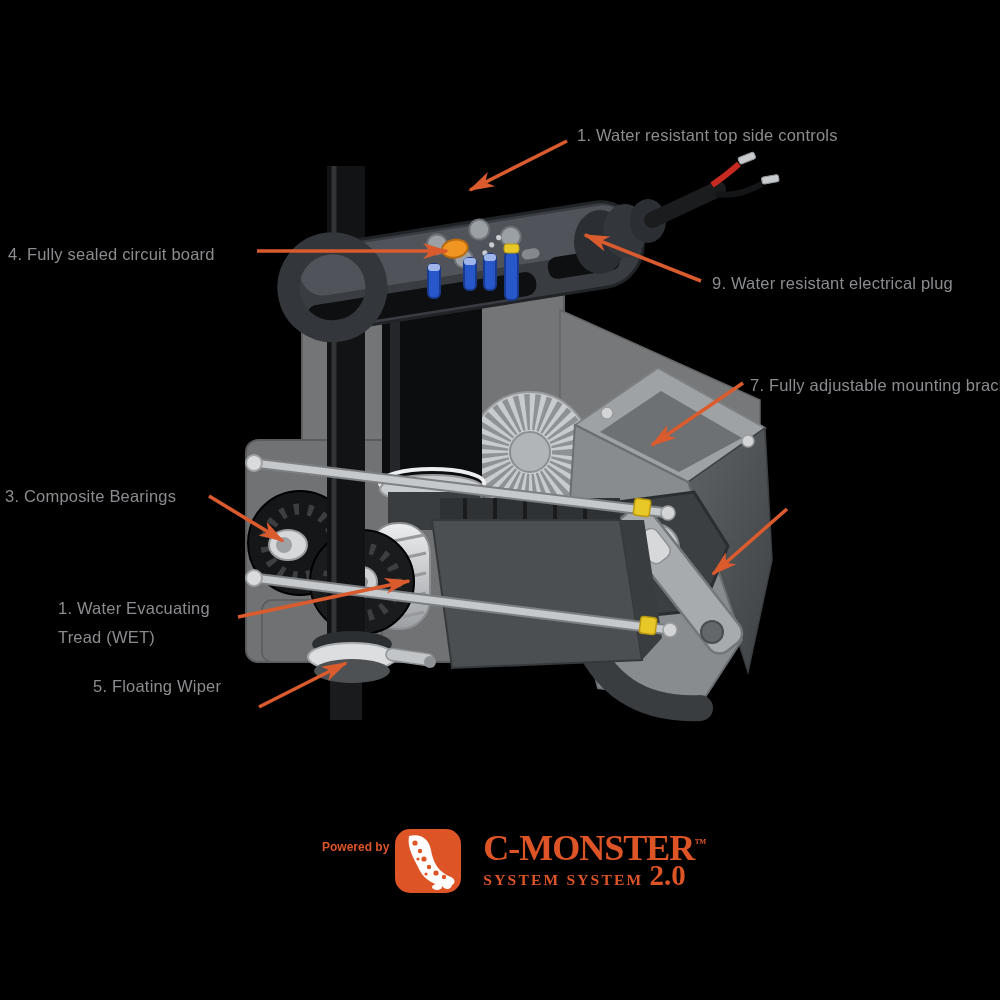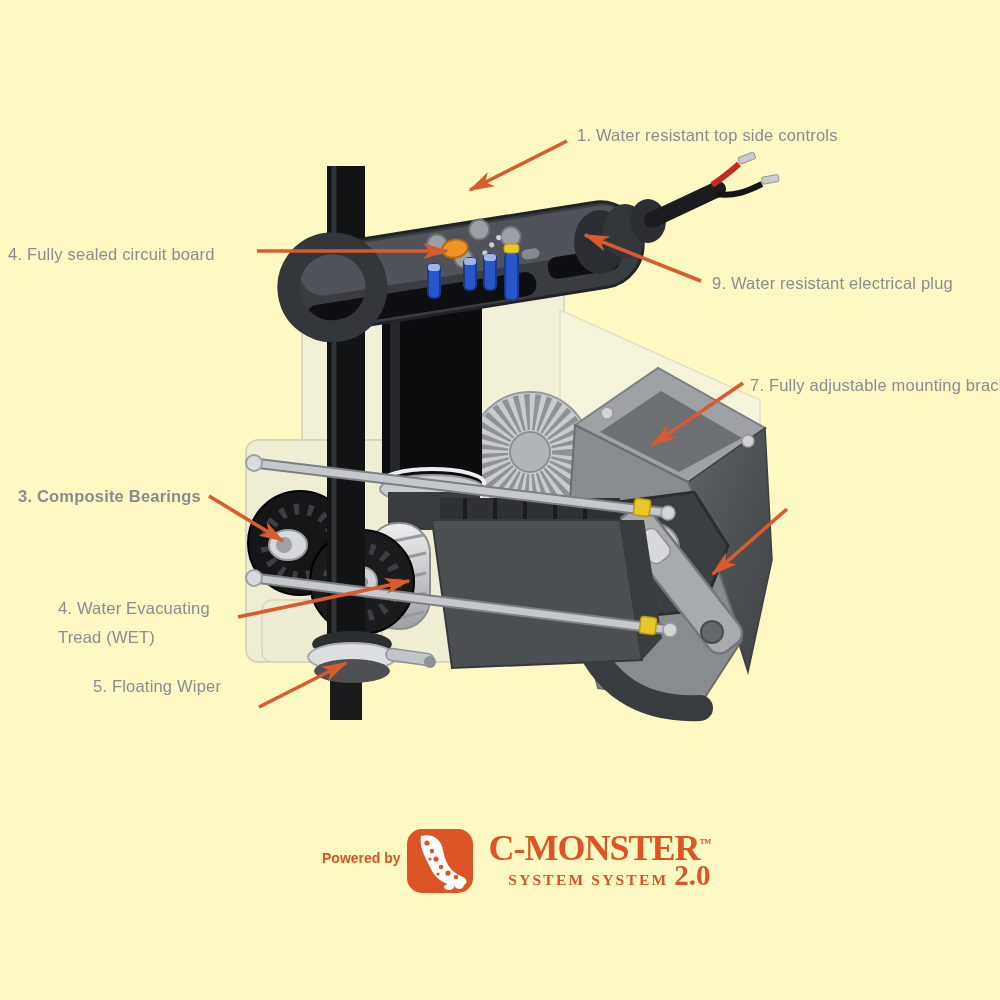--- a/index.html
+++ b/index.html
@@ -3,36 +3,36 @@
 <meta charset="utf-8">
 <style>
   :root{
     --arrow:#d95b2e;
     --brand:#dd5426;
     --label:#8a8c8f;
   }
   html,body{margin:0;padding:0;background:#ffffff;}
   .stage{
     position:relative;width:1000px;height:1000px;overflow:hidden;
-    background:#fef9c3;font-family:"Liberation Sans",sans-serif;
+    background:#000000;font-family:"Liberation Sans",sans-serif;
   }
   .illustration{position:absolute;left:0;top:0;}
   .callout{
     position:absolute;color:var(--label);font-size:16.5px;font-weight:500;
     letter-spacing:.2px;white-space:nowrap;line-height:29px;
   }
   .callout.wrap{white-space:normal;width:168px;}
   .arrow-line{stroke:var(--arrow);stroke-width:3.6;fill:none;}
   .arrow-head{fill:var(--arrow);}
   
   .branding{position:absolute;left:322px;top:826px;display:flex;align-items:flex-start;}
-  .powered-by{color:var(--brand);font-size:14px;font-weight:700;margin-top:24px;margin-right:6px;}
+  .powered-by{color:var(--brand);font-size:12px;font-weight:700;margin-top:14px;margin-right:6px;}
   .logo-badge{width:66px;height:64px;border-radius:15px;background:var(--brand);
     display:flex;align-items:center;justify-content:center;margin-top:3px;}
-  .logo-textcol{margin-left:16px;color:var(--brand);font-family:"Liberation Serif",serif;text-align:right;}
+  .logo-textcol{margin-left:22px;color:var(--brand);font-family:"Liberation Serif",serif;}
   .logo-title{font-size:36px;font-weight:700;letter-spacing:-1px;line-height:34px;white-space:nowrap;}
   .logo-tm{font-size:12px;vertical-align:super;font-weight:700;}
   .logo-sub{font-size:15.5px;font-weight:700;letter-spacing:2.2px;line-height:20px;white-space:nowrap;}
   .logo-sub .ver{font-size:29px;letter-spacing:0;}
 </style>
 </head>
 <body>
 
 <div class="stage">
 
@@ -217,22 +217,22 @@
       <line class="arrow-line" x1="238" y1="617" x2="409" y2="581" marker-end="url(#ah)"></line>
       <line class="arrow-line" x1="259" y1="707" x2="346" y2="663" marker-end="url(#ah)"></line>
       <line class="arrow-line" x1="701" y1="281" x2="585" y2="235" marker-end="url(#ah)"></line>
       <line class="arrow-line" x1="743" y1="383" x2="652" y2="445" marker-end="url(#ah)"></line>
       <line class="arrow-line" x1="787" y1="509" x2="713" y2="574" marker-end="url(#ah)"></line>
     </g>
   </svg>
 
   <div class="callout" style="left:577px;top:121px;">1. Water resistant top side controls</div>
   <div class="callout" style="left:8px;top:240px;">4. Fully sealed circuit board</div>
-  <div class="callout" style="left:18px;top:482px;font-weight:bold;">3. Composite Bearings</div>
-  <div class="callout wrap" style="left:58px;top:594px;">4. Water Evacuating Tread (WET)</div>
+  <div class="callout" style="left:5px;top:482px;">3. Composite Bearings</div>
+  <div class="callout wrap" style="left:58px;top:594px;">1. Water Evacuating Tread (WET)</div>
   <div class="callout" style="left:93px;top:672px;">5. Floating Wiper</div>
   <div class="callout" style="left:712px;top:269px;">9. Water resistant electrical plug</div>
   <div class="callout" style="left:750px;top:371px;">7. Fully adjustable mounting bracket</div>
 
   <div class="branding">
     <div class="powered-by">Powered by</div>
     <div class="logo-badge">
       <svg width="66" height="64" viewBox="0 0 66 62">
         <path d="M14,6 C27,3 34,10 36,20 C38,32 43,42 56,47 C60,49 61,53 57,55 C56,60 50,60 47,56 C36,54 27,47 23,37 C18,27 12,17 14,6 Z" fill="#ffffff"></path>
         <circle cx="20" cy="13" r="2.6" fill="#dd5426"></circle>

